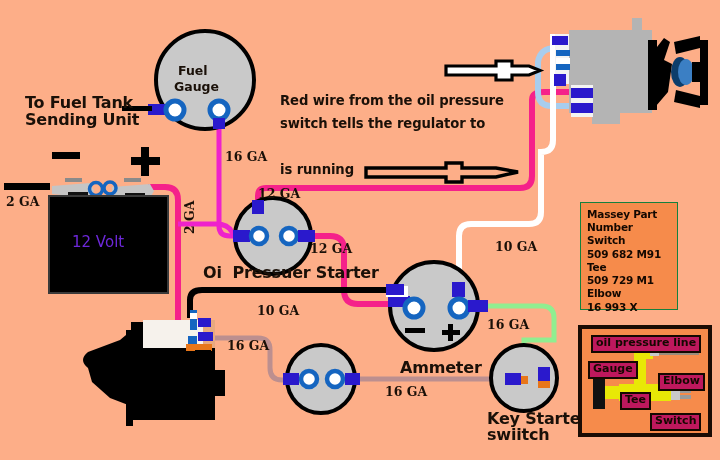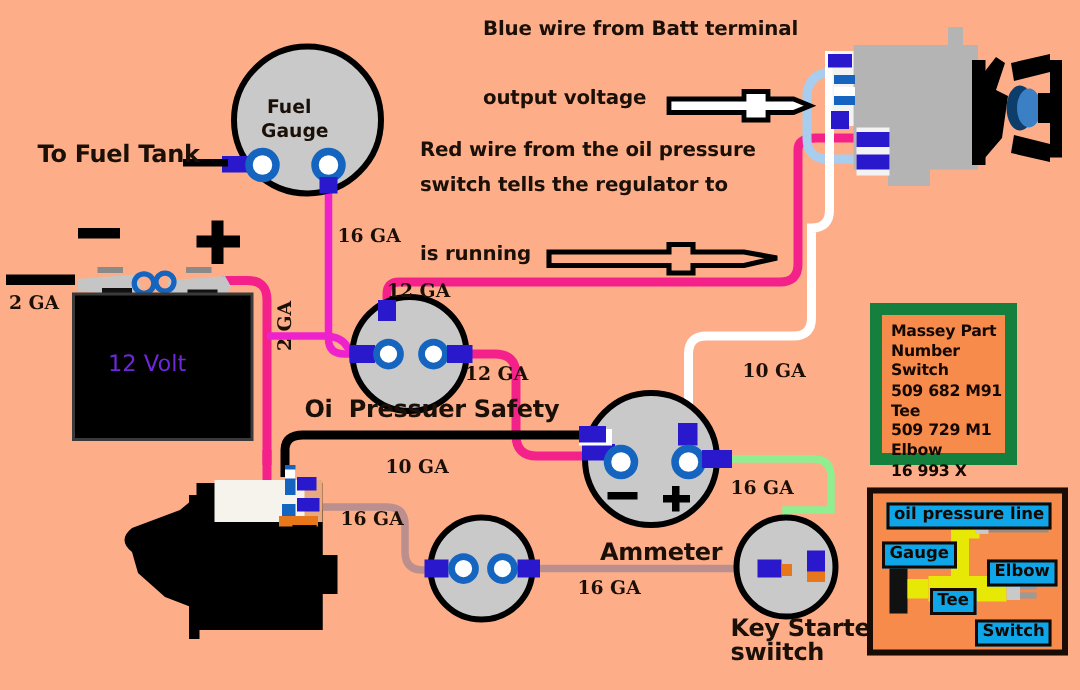--- a/index.html
+++ b/index.html
@@ -51,21 +51,21 @@
     color: #6d28d9;
     font-weight: normal;
     font-family: "DejaVu Sans", sans-serif;
   }
   
   #massey-box {
     position: absolute;
     left: 580px; top: 202px;
     width: 98px; height: 108px;
     background: #F68B4B;
-    border: 8px solid #15803d;
+    border: 1px solid #15803d;
     box-sizing: border-box;
   }
   #massey-box .mtext {
     position: absolute;
     left: 6px; top: 5px;
     font-size: 10.5px;
     font-family: "DejaVu Sans", sans-serif;
     font-weight: bold;
     color: #140800;
     line-height: 1.26;
@@ -76,21 +76,21 @@
   #oilline-box {
     position: absolute;
     left: 578px; top: 325px;
     width: 134px; height: 112px;
     background: #F68B4B;
     border: 4px solid #1a0c04;
     box-sizing: border-box;
   }
   .boxed-label {
     position: absolute;
-    background: #0ea5e9;
+    background: #be185d;
     border: 2px solid #140800;
     font-size: 11px;
     font-weight: bold;
     font-family: "DejaVu Sans", sans-serif;
     color: #140800;
     padding: 0px 3px 1px 3px;
     white-space: pre;
     line-height: 1.15;
     box-sizing: border-box;
   }
@@ -266,38 +266,37 @@
 
     <g>
       <path d="M446,66 L496,66 L496,61 L512,61 L512,66 L529,66 L540,70.5 L529,75 L512,75 L512,80 L496,80 L496,75 L446,75 Z" fill="#ffffff" stroke="#000000" stroke-width="3.2" stroke-linejoin="miter"></path>
     </g>
     <g>
       <path d="M366,168 L446,168 L446,163 L462,163 L462,168 L496,168 L518,172 L496,177 L462,177 L462,182 L446,182 L446,177 L366,177 Z" fill="#FDAE88" stroke="#000000" stroke-width="3.4" stroke-linejoin="miter"></path>
     </g>
 
   </svg>
 
-  <div class="txt note" style="left:322px; top:12px;">Blue wire from Batt terminal</div>
-  <div class="txt note" style="left:322px; top:58px;">output voltage</div>
 
   <div class="txt note" style="left:280px; top:116px;">switch tells the regulator to</div>
   <div class="txt note" style="left:280px; top:93px;">Red wire from the oil pressure</div>
   <div class="txt note" style="left:280px; top:162px;">is running</div>
 
   <div class="txt gauge-label" style="left:178px; top:63px; width:56px;">Fuel</div>
   <div class="txt gauge-label" style="left:174px; top:79px; width:64px;">Gauge</div>
 
   <div class="txt comp-label" style="left:25px; top:93px;">To Fuel Tank</div>
+  <div class="txt comp-label" style="left:25px; top:110px;">Sending Unit</div>
 
   <div class="txt batt-label" style="left:72px; top:233px;">12 Volt</div>
   <div class="plusminus" style="left:52px; top:152px; width:28px; height:7px; background:#000;"></div>
   <div class="plusminus" style="left:131px; top:157px; width:29px; height:8px; background:#000;"></div>
   <div class="plusminus" style="left:141px; top:147px; width:8px; height:29px; background:#000;"></div>
 
-  <div class="txt comp-label" style="left:203px; top:263px;">Oi  Pressuer Safety</div>
+  <div class="txt comp-label" style="left:203px; top:263px;">Oi  Pressuer Starter</div>
   <div class="txt comp-label" style="left:400px; top:358px;">Ammeter</div>
   <div class="txt comp-label" style="left:487px; top:409px;">Key Starter</div>
   <div class="txt comp-label" style="left:487px; top:425px;">swiitch</div>
 
   <div class="txt ga" style="left:6px; top:194px;">2 GA</div>
   <div class="txt ga" style="left:182px; top:234px; transform:rotate(-90deg); transform-origin:0 0;">2 GA</div>
   <div class="txt ga" style="left:225px; top:149px;">16 GA</div>
   <div class="txt ga" style="left:258px; top:186px;">12 GA</div>
   <div class="txt ga" style="left:310px; top:241px;">12 GA</div>
   <div class="txt ga" style="left:257px; top:303px;">10 GA</div>

